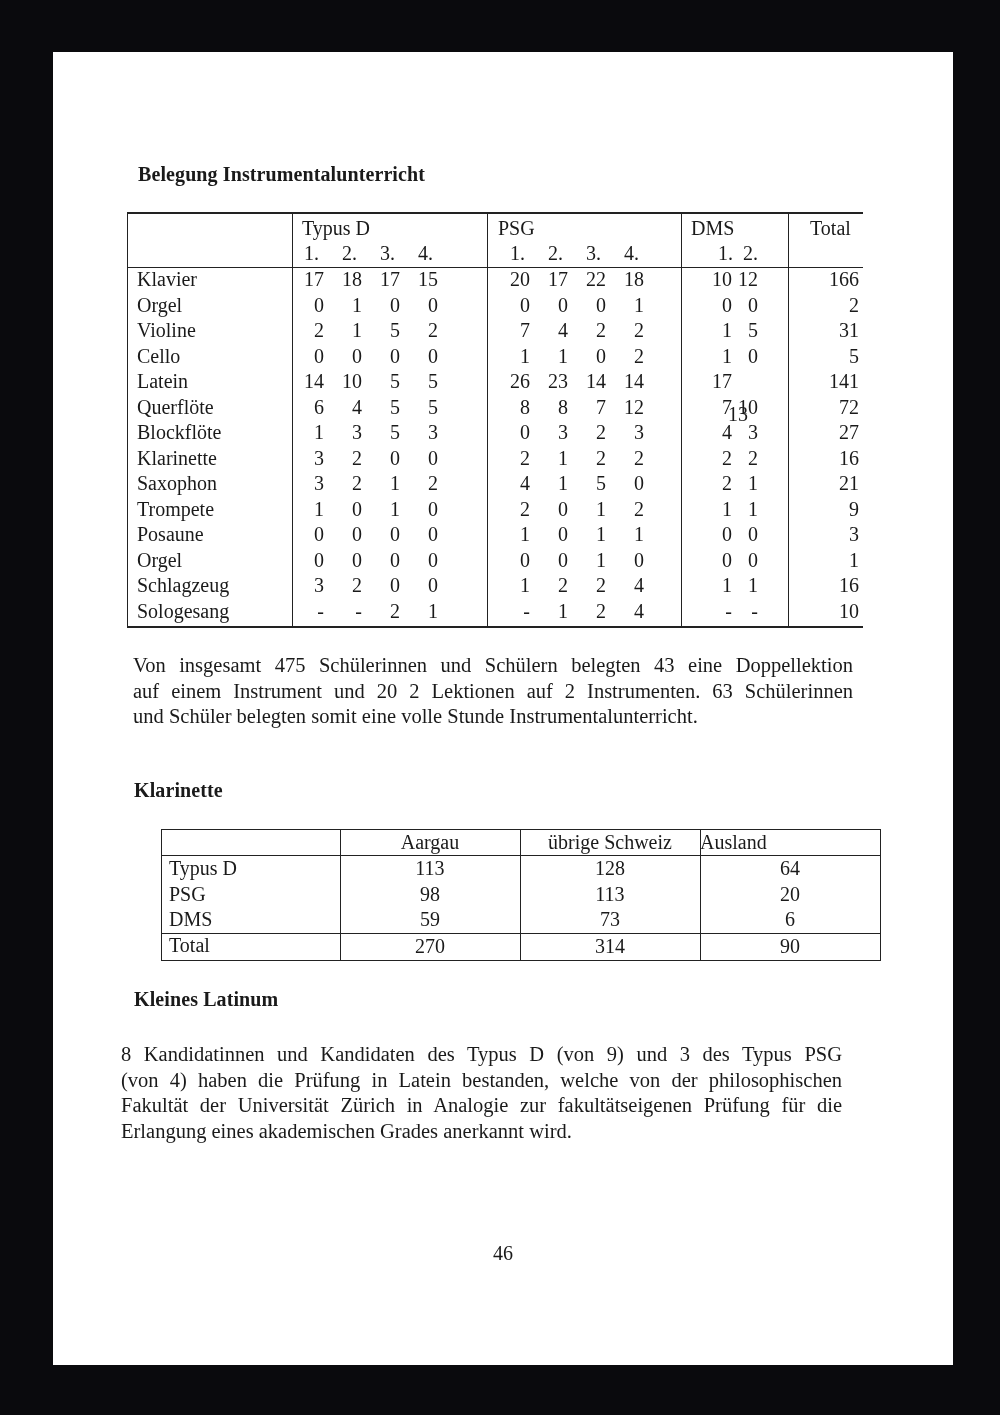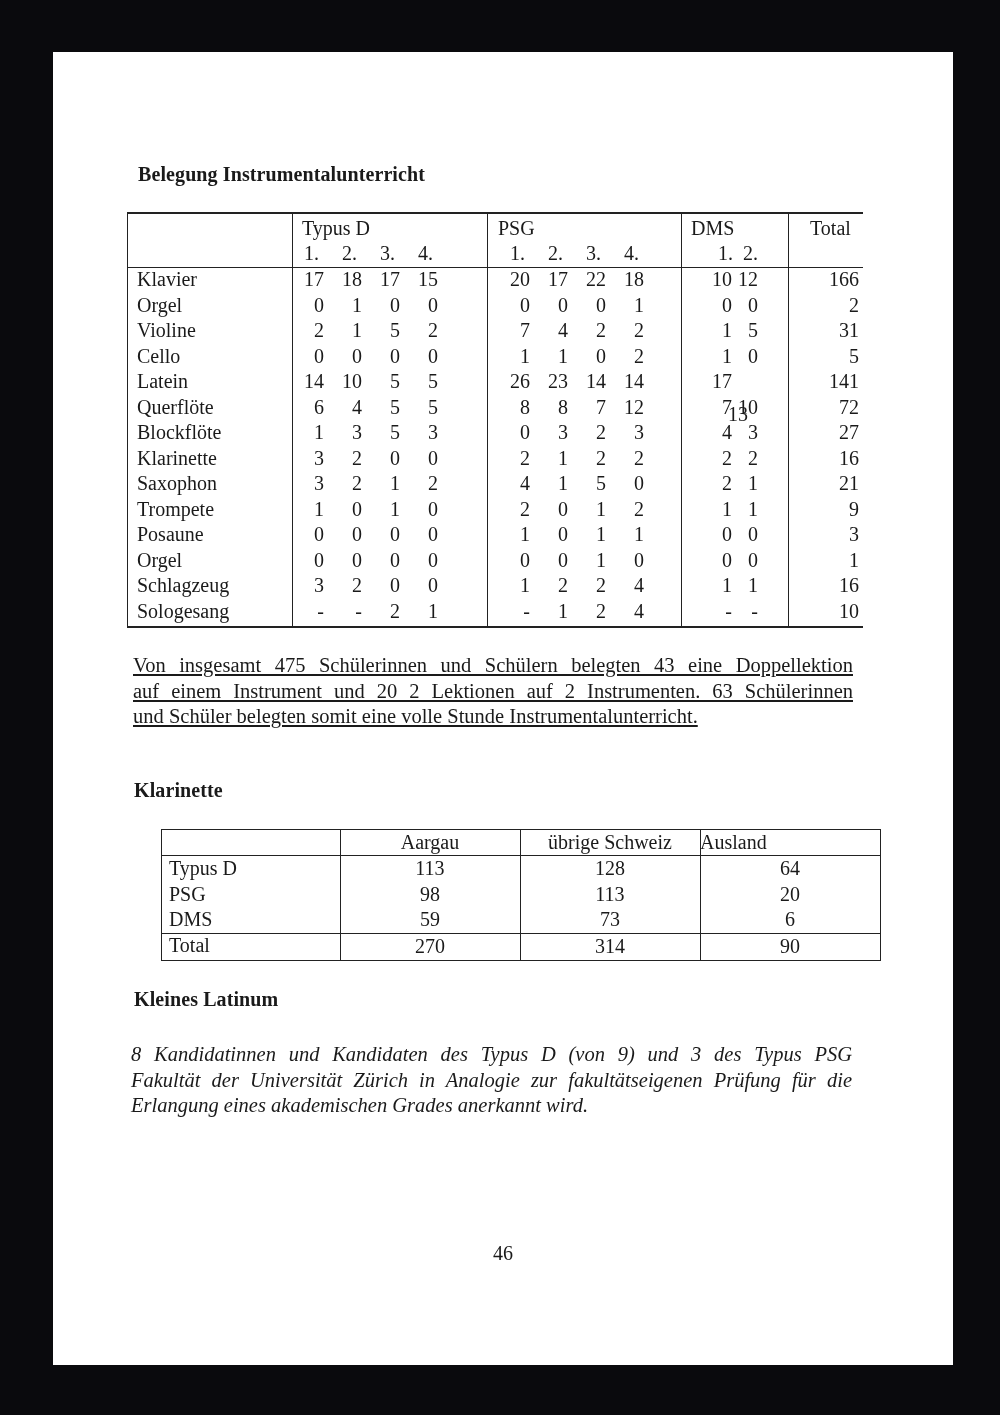--- a/index.html
+++ b/index.html
@@ -283,21 +283,21 @@
           <div class="cell" style="left:410px; width:30px; top:384.5px; text-align:right;">1</div>
           <div class="cell" style="left:448px; width:30px; top:384.5px; text-align:right;">2</div>
           <div class="cell" style="left:486px; width:30px; top:384.5px; text-align:right;">4</div>
           <div class="cell" style="left:574px; width:30px; top:384.5px; text-align:right;">-</div>
           <div class="cell" style="left:600px; width:30px; top:384.5px; text-align:right;">-</div>
           <div class="cell" style="left:681px; width:50px; top:384.5px; text-align:right;">10</div>
         </div>
       </div>
   </div>
 
-  <div class="abs para" style="left:80px; top:601px; width:720px;text-decoration:underline;">
+  <div class="abs para" style="left:80px; top:601px; width:720px;">
     <span class="line">Von insgesamt 475 Schülerinnen und Schülern belegten 43 eine Doppellektion</span>
     <span class="line">auf einem Instrument und 20 2 Lektionen auf 2 Instrumenten. 63 Schülerinnen</span>
     <span class="line last">und Schüler belegten somit eine volle Stunde Instrumentalunterricht.</span>
   </div>
 
   <div class="abs heading" style="left:81px; top:727px;">Klarinette</div>
 
   <div class="htable">
     <div class="vline" style="left:178px;"></div>
     <div class="vline" style="left:358px;"></div>
@@ -332,20 +332,21 @@
           <div class="cell" style="left:7px; top:103px;">Total</div>
           <div class="cell" style="left:178px; width:180px; top:104px; text-align:center;">270</div>
           <div class="cell" style="left:358px; width:180px; top:104px; text-align:center;">314</div>
           <div class="cell" style="left:538px; width:180px; top:104px; text-align:center;">90</div>
         </div>
       </div>
   </div>
 
   <div class="abs heading" style="left:81px; top:936px;">Kleines Latinum</div>
 
-  <div class="abs para" style="left:78px; top:990px; width:721px;font-style:italic;">
+  <div class="abs para" style="left:68px; top:990px; width:721px;">
     <span class="line">8 Kandidatinnen und Kandidaten des Typus D (von 9) und 3 des Typus PSG</span>
+    <span class="line">(von 4) haben die Prüfung in Latein bestanden, welche von der philosophischen</span>
     <span class="line">Fakultät der Universität Zürich in Analogie zur fakultätseigenen Prüfung für die</span>
     <span class="line last">Erlangung eines akademischen Grades anerkannt wird.</span>
   </div>
 
   <div class="abs pagenum" style="left:425px; top:1190px; width:50px; text-align:center;">46</div>
 </div>
 
 </body></html>

